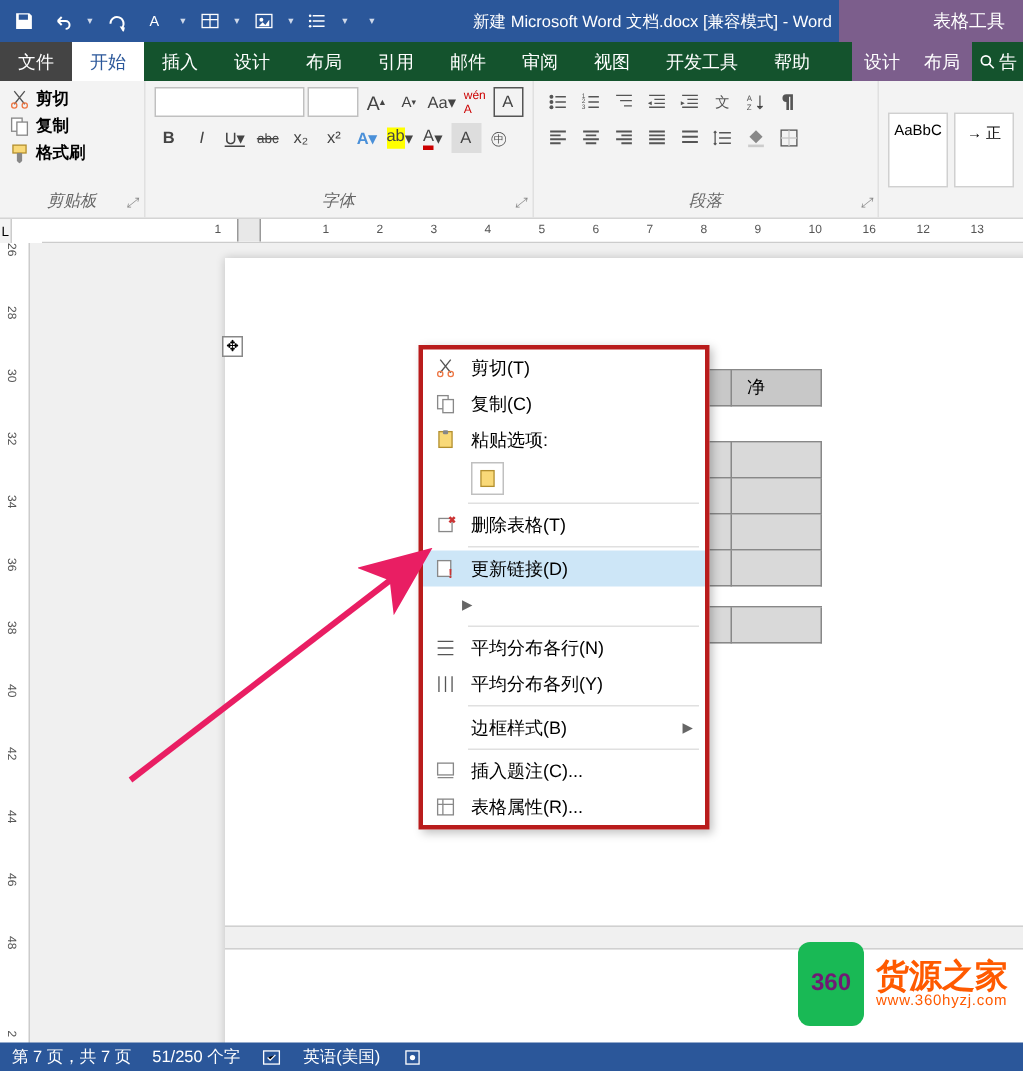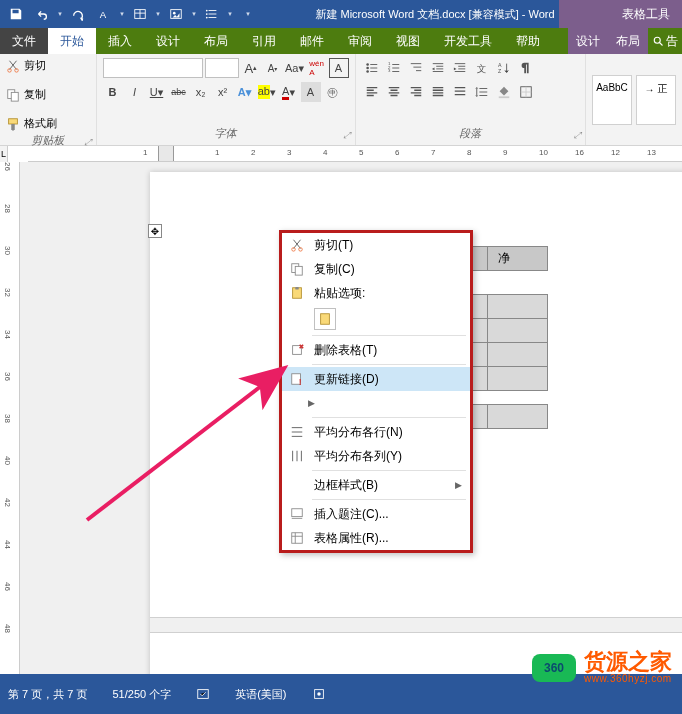--- a/index.html
+++ b/index.html
@@ -7,36 +7,36 @@
 
 .titlebar { height: 28px; background: linear-gradient(to right, #2b579a 82%, #7c5e8c 82%, #7c5e8c 100%); display: flex; align-items: center; color: #fff; font-size: 11px; }
 .qat { display: flex; align-items: center; padding-left: 4px; gap: 2px; }
 .qat-item { width: 24px; height: 24px; display: flex; align-items: center; justify-content: center; cursor: pointer; }
 .qat-item svg { width: 14px; height: 14px; }
 .qat-sep { width: 8px; height: 14px; display: flex; align-items: center; justify-content: center; }
 .qat-sep::after { content: "▾"; font-size: 7px; color: #cfd9ea; }
 .title-text { flex: 1; text-align: center; }
 .table-tools { color: #fff; padding: 0 12px; font-size: 12px; }
 
-.tabs { height: 26px; background: #4d7c0f; display: flex; align-items: stretch; }
+.tabs { height: 26px; background: #14532d; display: flex; align-items: stretch; }
 .tab { padding: 0 12px; display: flex; align-items: center; color: #fff; font-size: 12px; cursor: pointer; }
 .tab.active { background: #fff; color: #2b579a; }
 .tab.dark { background: #444; }
 .tab.tool { background: #7c5e8c; }
 .tabs-right { margin-left: auto; display: flex; }
 .tabs-right .tab { padding: 0 8px; }
 
 .ribbon { height: 92px; background: #f3f3f3; border-bottom: 1px solid #d4d4d4; display: flex; }
 .ribbon-group { border-right: 1px solid #e0e0e0; padding: 4px 6px; display: flex; flex-direction: column; }
 .ribbon-group-body { flex: 1; display: flex; gap: 4px; }
 .ribbon-group-label { text-align: center; font-size: 11px; color: #666; padding-top: 2px; position: relative; font-style: italic; }
 .ribbon-group-label .launcher { position: absolute; right: -2px; bottom: 0; font-size: 9px; color: #888; cursor: pointer; }
 
 .clipboard-left { display: flex; flex-direction: column; align-items: center; justify-content: center; width: 36px; }
-.clipboard-right { display: flex; flex-direction: column; gap: 14px; font-size: 11px; }
+.clipboard-right { display: flex; flex-direction: column; gap: 3px; font-size: 11px; font-weight: bold; }
 .clipboard-right div { display: flex; align-items: center; gap: 4px; cursor: pointer; }
 .clipboard-right svg { width: 14px; height: 14px; }
 
 .font-group { display: flex; flex-direction: column; gap: 4px; }
 .font-row { display: flex; gap: 2px; align-items: center; }
 .font-select { border: 1px solid #c0c0c0; background: #fff; font-size: 11px; height: 20px; padding: 0 4px; display: flex; align-items: center; }
 .font-btn { width: 20px; height: 20px; display: flex; align-items: center; justify-content: center; font-size: 11px; cursor: pointer; color: #444; border: 1px solid transparent; }
 
 .para-group { display: flex; flex-direction: column; gap: 4px; }
 .para-row { display: flex; gap: 2px; }
@@ -72,25 +72,25 @@
 .menu-icon svg { width: 14px; height: 14px; }
 .menu-text { flex: 1; padding-left: 6px; }
 .menu-arrow { font-size: 9px; color: #666; }
 .menu-sep { height: 1px; background: #e0e0e0; margin: 2px 4px 2px 30px; }
 .paste-options { padding-left: 32px; height: 28px; display: flex; align-items: center; }
 .paste-opt { width: 22px; height: 22px; border: 1px solid #c0c0c0; margin-right: 4px; display: flex; align-items: center; justify-content: center; cursor: pointer; }
 .paste-opt svg { width: 14px; height: 14px; }
 
 .arrow-annotation { position: absolute; left: 82px; top: 340px; z-index: 200; pointer-events: none; }
 
-.statusbar { position: absolute; bottom: 0; left: 0; right: 0; height: 40px; background: #2b579a; color: #fff; font-size: 11px; display: flex; align-items: center; padding: 0 8px; gap: 25px; }
+.statusbar { position: absolute; bottom: 0; left: 0; right: 0; height: 19px; background: #2b579a; color: #fff; font-size: 11px; display: flex; align-items: center; padding: 0 8px; gap: 14px; }
 .statusbar span { display: flex; align-items: center; gap: 4px; }
 
 .watermark { position: absolute; right: 10px; bottom: 30px; display: flex; align-items: center; gap: 8px; z-index: 300; }
-.wm-badge { width: 44px; height: 28px; background: #19b955; border-radius: 8px; color: #0c4a6e; font-weight: bold; font-size: 12px; display: flex; align-items: center; justify-content: center; }
+.wm-badge { width: 44px; height: 56px; background: #19b955; border-radius: 8px; color: #701a75; font-weight: bold; font-size: 16px; display: flex; align-items: center; justify-content: center; }
 .wm-text { color: #ff5a00; font-size: 22px; font-weight: bold; line-height: 1; }
 .wm-url { color: #ff5a00; font-size: 10px; letter-spacing: 0.5px; }
 </style>
 </head>
 <body>
 
 <div class="titlebar">
   <div class="qat">
     <div class="qat-item">
         <svg viewBox="0 0 16 16">

